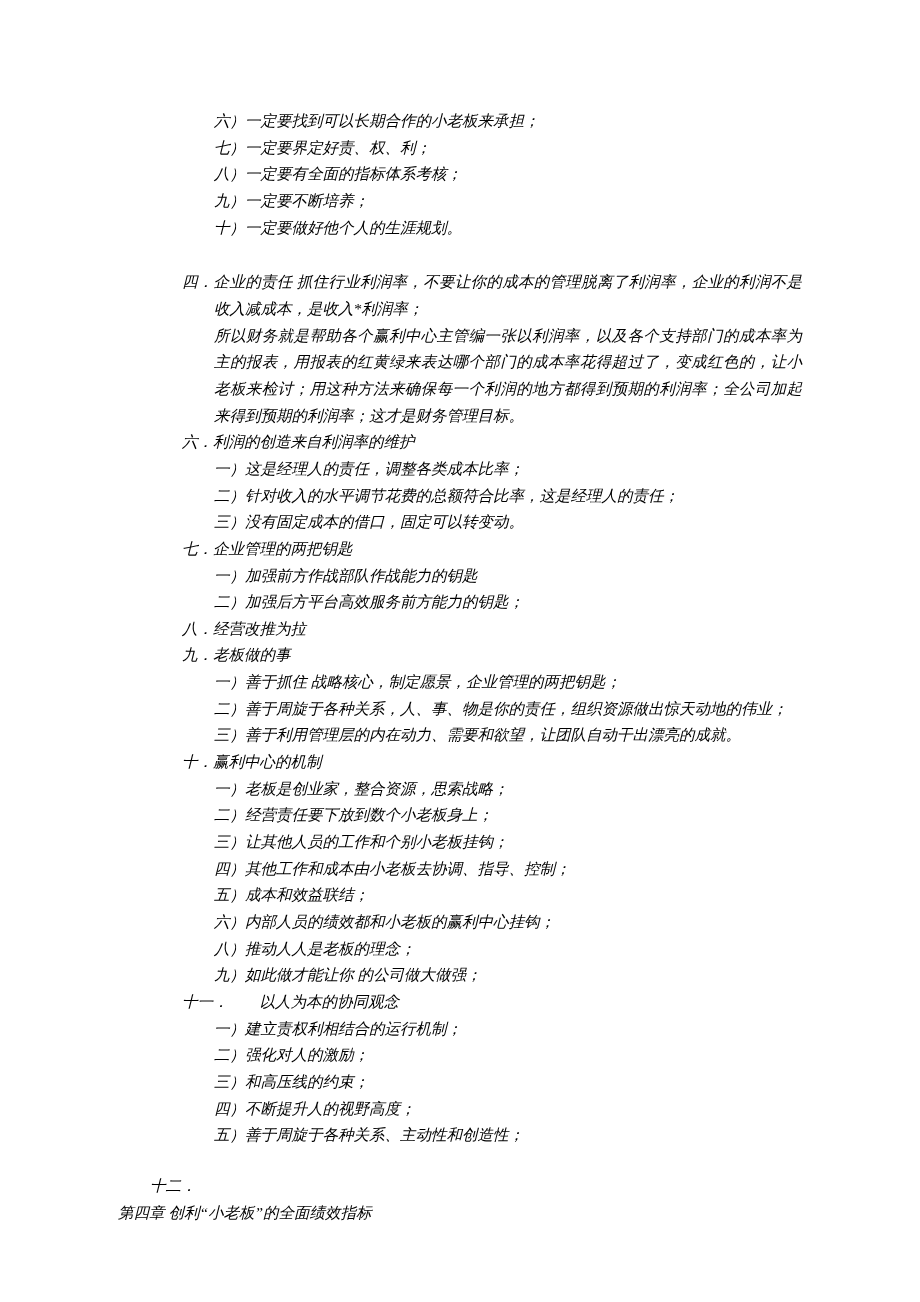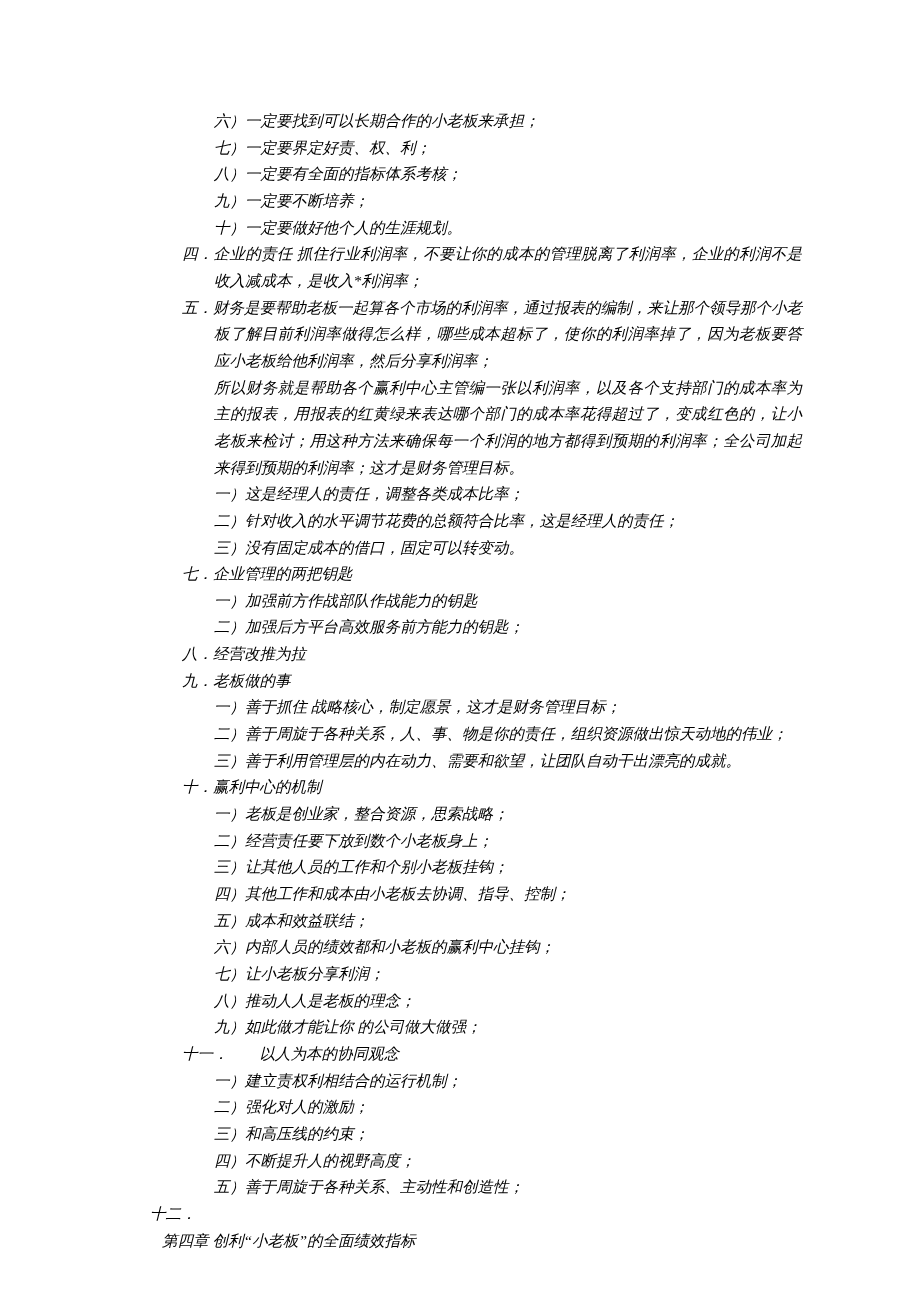--- a/index.html
+++ b/index.html
@@ -15,56 +15,55 @@
   .page {
     padding: 108px 118px 60px 118px;
     box-sizing: border-box;
     width: 920px;
   }
   .line {
     text-align: justify;
     white-space: normal;
     font-style: italic;
   }
-  .indent-0 { padding-left: 0px; margin-left: 44px; }
-  .indent-1 { padding-left: 32px; }
+  .indent-0 { padding-left: 0px; }
+  .indent-1 { padding-left: 32px; margin-top: 24px; }
   .indent-2 { padding-left: 64px; }
   .indent-3 { padding-left: 96px; }
 </style>
 </head>
 <body>
 
 <div class="page" id="page-root">
     <div class="line indent-3">六）一定要找到可以长期合作的小老板来承担；</div>
     <div class="line indent-3">七）一定要界定好责、权、利；</div>
     <div class="line indent-3">八）一定要有全面的指标体系考核；</div>
     <div class="line indent-3">九）一定要不断培养；</div>
     <div class="line indent-3">十）一定要做好他个人的生涯规划。</div>
-    <div class="line indent-2" style="padding-left: 96px; text-indent: -32px;">四．企业的责任 抓住行业利润率，不要让你的成本的管理脱离了利润率，企业的利润不是收入减成本，是收入*利润率；</div>
-    <div class="line indent-2" style="padding-left: 96px; text-indent: -32px;">五．财务是要帮助老板一起算各个市场的利润率，通过报表的编制，来让那个领导那个小老板了解目前利润率做得怎么样，哪些成本超标了，使你的利润率掉了，因为老板要答应小老板给他利润率，然后分享利润率；</div>
+    <div class="line indent-2" style="padding-left: 96px; text-indent: -32px; margin-top: 28px;">四．企业的责任 抓住行业利润率，不要让你的成本的管理脱离了利润率，企业的利润不是收入减成本，是收入*利润率；</div>
     <div class="line indent-3">所以财务就是帮助各个赢利中心主管编一张以利润率，以及各个支持部门的成本率为主的报表，用报表的红黄绿来表达哪个部门的成本率花得超过了，变成红色的，让小老板来检讨；用这种方法来确保每一个利润的地方都得到预期的利润率；全公司加起来得到预期的利润率；这才是财务管理目标。</div>
+    <div class="line indent-2">六．利润的创造来自利润率的维护</div>
     <div class="line indent-3">一）这是经理人的责任，调整各类成本比率；</div>
     <div class="line indent-3">二）针对收入的水平调节花费的总额符合比率，这是经理人的责任；</div>
     <div class="line indent-3">三）没有固定成本的借口，固定可以转变动。</div>
     <div class="line indent-2">七．企业管理的两把钥匙</div>
     <div class="line indent-3">一）加强前方作战部队作战能力的钥匙</div>
     <div class="line indent-3">二）加强后方平台高效服务前方能力的钥匙；</div>
     <div class="line indent-2">八．经营改推为拉</div>
     <div class="line indent-2">九．老板做的事</div>
-    <div class="line indent-3">一）善于抓住 战略核心，制定愿景，这才是财务管理目标；</div>
+    <div class="line indent-3">一）善于抓住 战略核心，制定愿景，企业管理的两把钥匙；</div>
     <div class="line indent-3">二）善于周旋于各种关系，人、事、物是你的责任，组织资源做出惊天动地的伟业；</div>
     <div class="line indent-3">三）善于利用管理层的内在动力、需要和欲望，让团队自动干出漂亮的成就。</div>
     <div class="line indent-2">十．赢利中心的机制</div>
     <div class="line indent-3">一）老板是创业家，整合资源，思索战略；</div>
     <div class="line indent-3">二）经营责任要下放到数个小老板身上；</div>
     <div class="line indent-3">三）让其他人员的工作和个别小老板挂钩；</div>
     <div class="line indent-3">四）其他工作和成本由小老板去协调、指导、控制；</div>
     <div class="line indent-3">五）成本和效益联结；</div>
     <div class="line indent-3">六）内部人员的绩效都和小老板的赢利中心挂钩；</div>
-    <div class="line indent-3">七）让小老板分享利润；</div>
     <div class="line indent-3">八）推动人人是老板的理念；</div>
     <div class="line indent-3">九）如此做才能让你 的公司做大做强；</div>
     <div class="line indent-2">十一．　　以人为本的协同观念</div>
     <div class="line indent-3">一）建立责权利相结合的运行机制；</div>
     <div class="line indent-3">二）强化对人的激励；</div>
     <div class="line indent-3">三）和高压线的约束；</div>
     <div class="line indent-3">四）不断提升人的视野高度；</div>
     <div class="line indent-3">五）善于周旋于各种关系、主动性和创造性；</div>
     <div class="line indent-1">十二．</div>
     <div class="line indent-0">第四章  创利“小老板”的全面绩效指标</div>

